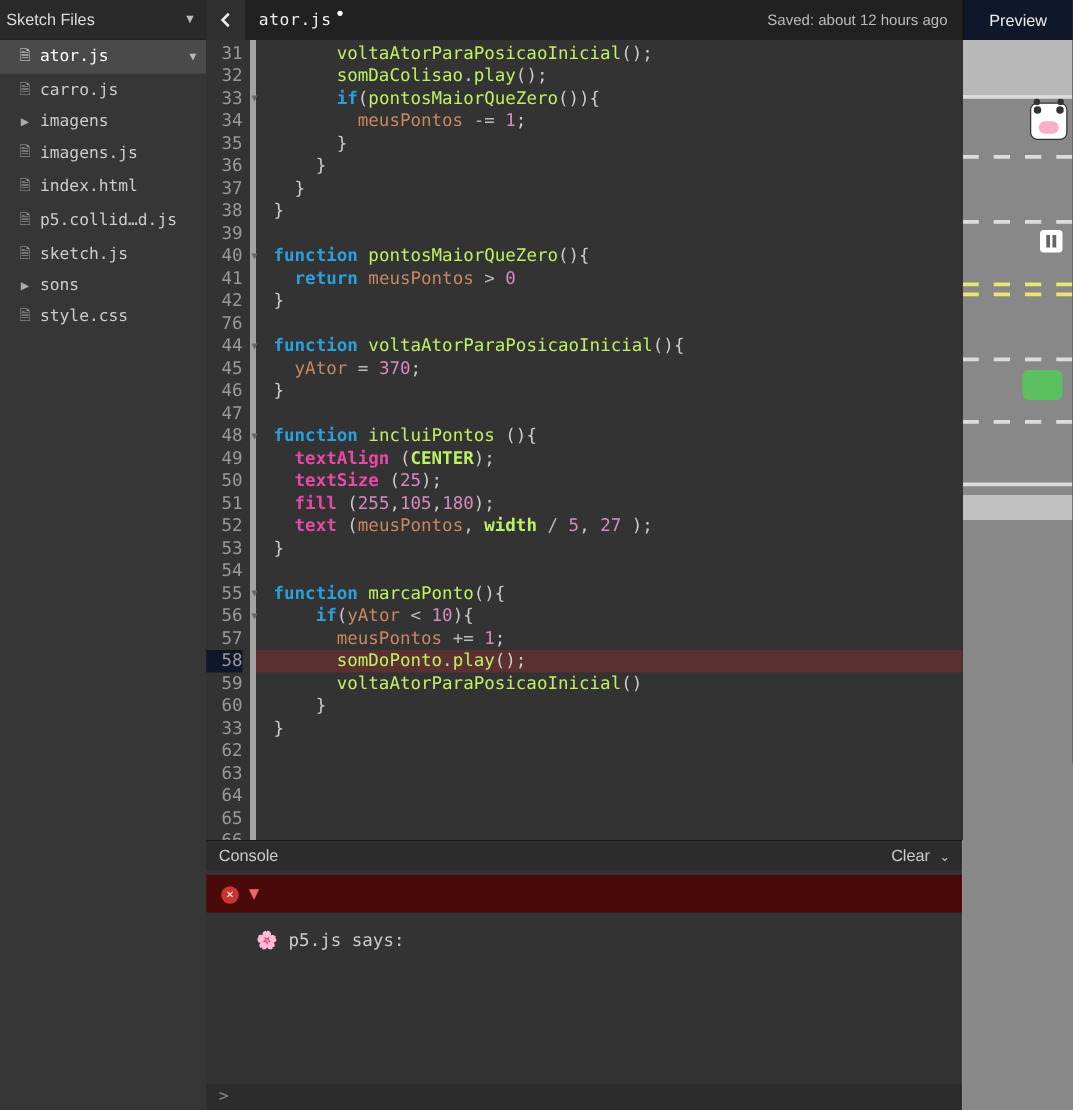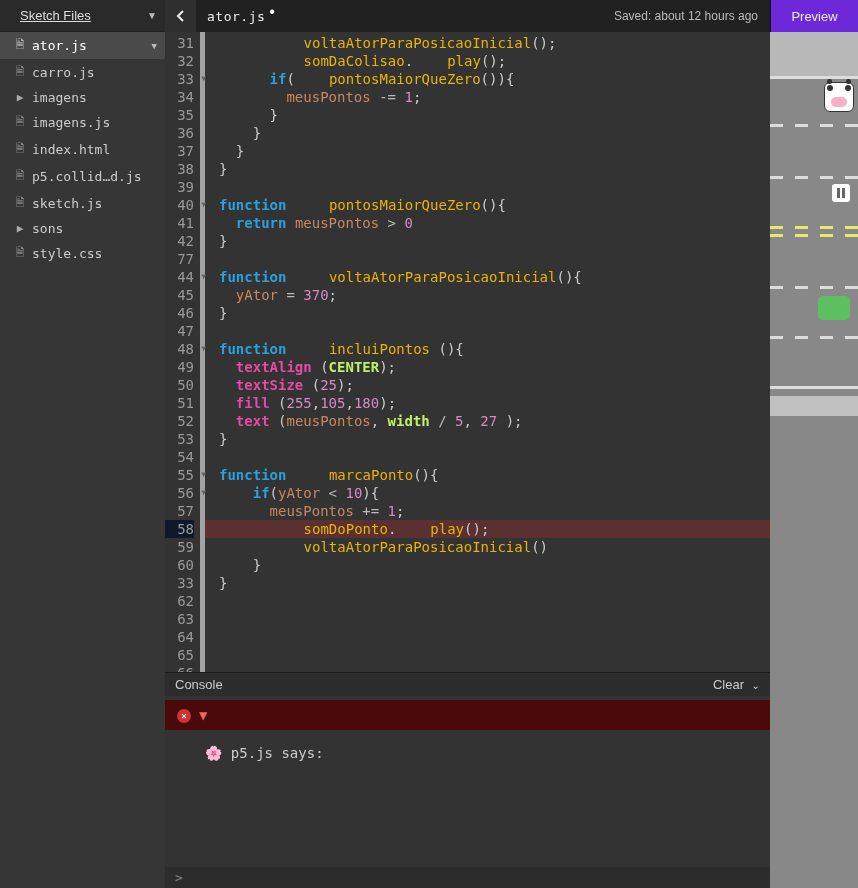--- a/index.html
+++ b/index.html
@@ -16,25 +16,24 @@
   grid-template-columns: 165px 1fr 88px;
   grid-template-rows: 32px 1fr;
   width: 858px;
   height: 888px;
 }
 .left-header {
   background: #2a2a2a;
   border-bottom: 1px solid #222;
   display: flex;
   align-items: center;
-  padding: 0 20px;
+  padding: 0 5px;
   font-size: 13px;
   color: #ddd;
   position: relative;
-  text-decoration: underline;
 }
 .left-header .chev {
   position: absolute;
   right: 8px;
   color: #bbb;
   font-size: 10px;
 }
 .sidebar {
   background: #363636;
   font-size: 13px;
@@ -100,21 +99,21 @@
   position: relative;
   top: -4px;
 }
 .saved-label {
   position: absolute;
   right: 12px;
   color: #bbb;
   font-size: 12px;
 }
 .right-header {
-  background: #6d28d9;
+  background: #0f172a;
   display: flex;
   align-items: center;
   justify-content: center;
   font-size: 13px;
   color: #eee;
   border-left: 1px solid #111;
 }
 .editor-col {
   display: flex;
   flex-direction: column;
@@ -151,21 +150,21 @@
   font-family: "Menlo","Consolas",monospace;
   font-size: 14px;
   line-height: 18px;
   padding: 2px 0 2px 14px;
   white-space: pre;
   flex: 1;
   overflow: auto;
 }
 .code .ln { height: 18px; display: block; }
 .t-kw { color: #2aa0dc; font-weight: bold; }
-.t-fn { color: #eab308; margin-left: 34px; }
+.t-fn { color: #bef264; }
 .t-id { color: #c98860; }
 .t-op { color: #bbb; }
 .t-num { color: #d48bc1; }
 .t-p5 { color: #e64aa6; font-weight: bold; }
 .t-p5b { color: #bef264; font-weight: bold; margin-top: 30px; }
 .t-punc { color: #ccc; }
 .highlight { background: #5a3030; display: block; margin-left: -14px; padding-left: 14px; }
 .gutter .gline.hl { background: #0f172a; }
 .console-panel {
   border-top: 1px solid #1a1a1a;
@@ -362,21 +361,21 @@
           <div class="gline">33<span class="fold">▼</span></div>
           <div class="gline">34</div>
           <div class="gline">35</div>
           <div class="gline">36</div>
           <div class="gline">37</div>
           <div class="gline">38</div>
           <div class="gline">39</div>
           <div class="gline">40<span class="fold">▼</span></div>
           <div class="gline">41</div>
           <div class="gline">42</div>
-          <div class="gline">77</div>
+          <div class="gline">76</div>
           <div class="gline">44<span class="fold">▼</span></div>
           <div class="gline">45</div>
           <div class="gline">46</div>
           <div class="gline">47</div>
           <div class="gline">48<span class="fold">▼</span></div>
           <div class="gline">49</div>
           <div class="gline">50</div>
           <div class="gline">51</div>
           <div class="gline">52</div>
           <div class="gline">53</div>

